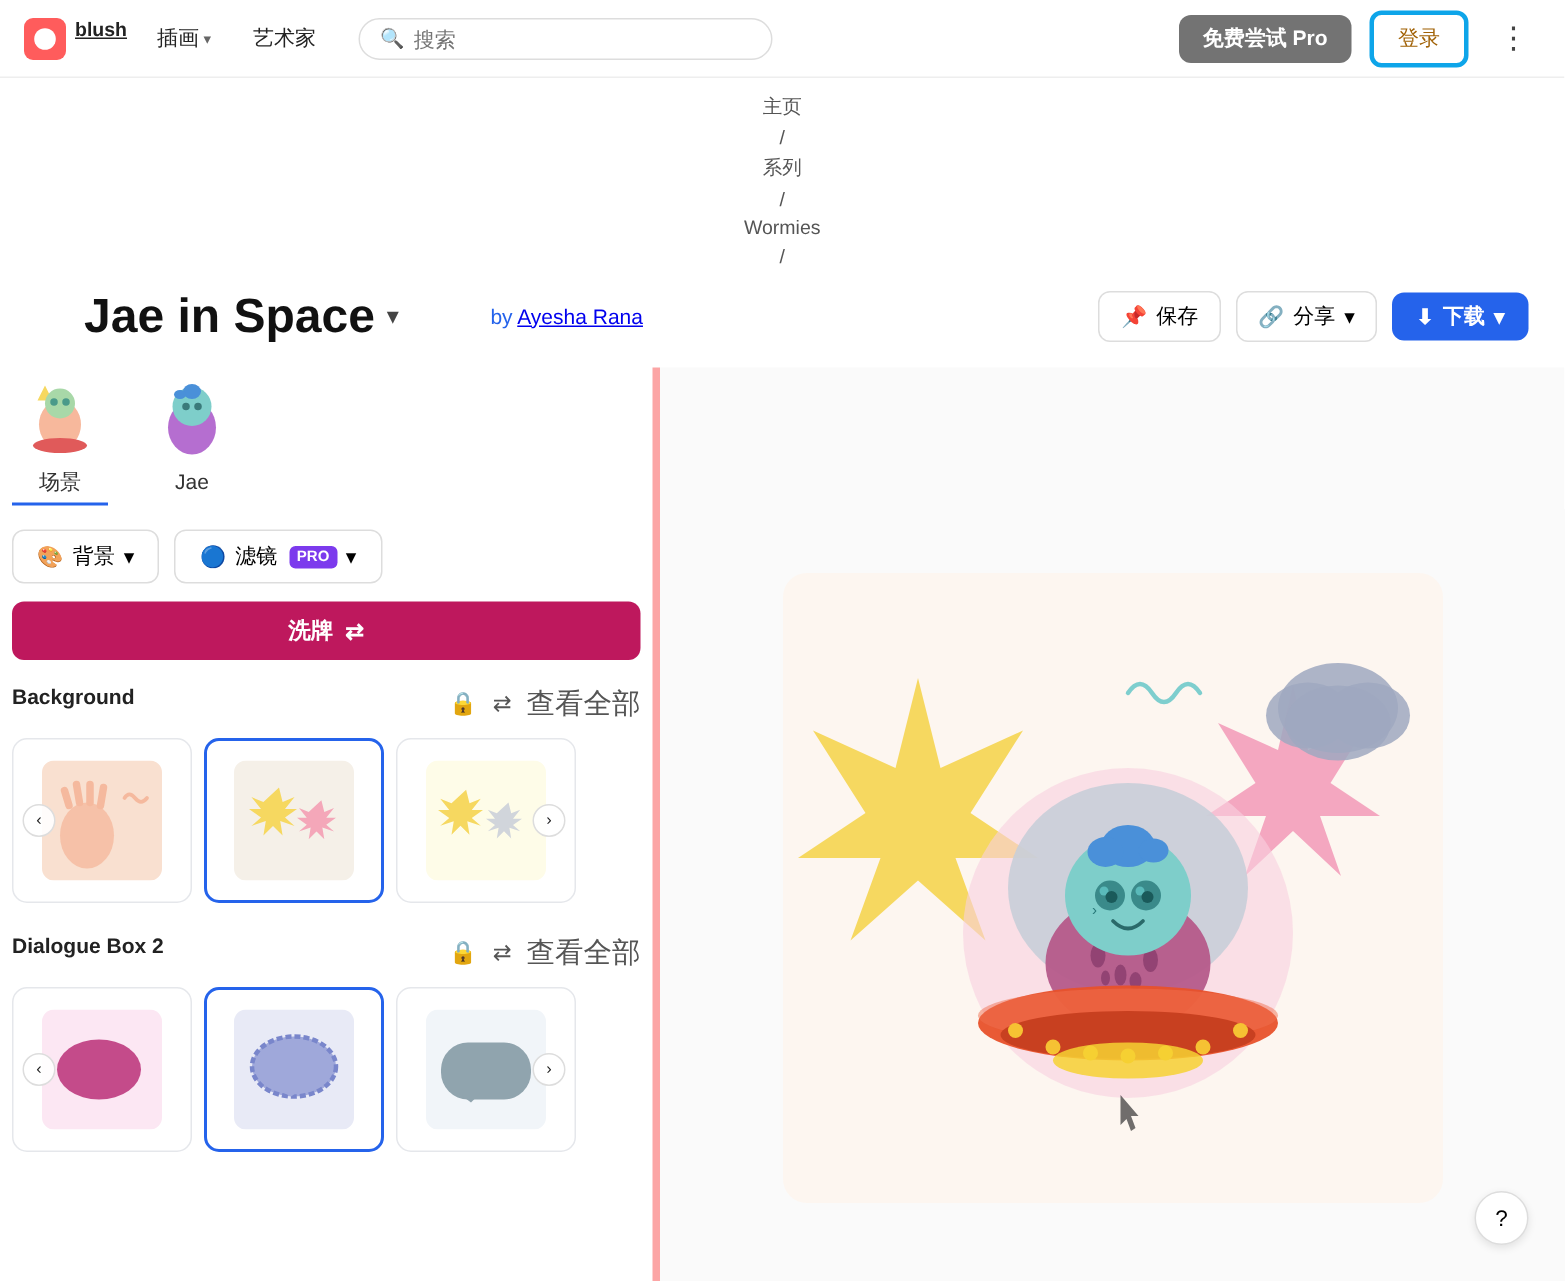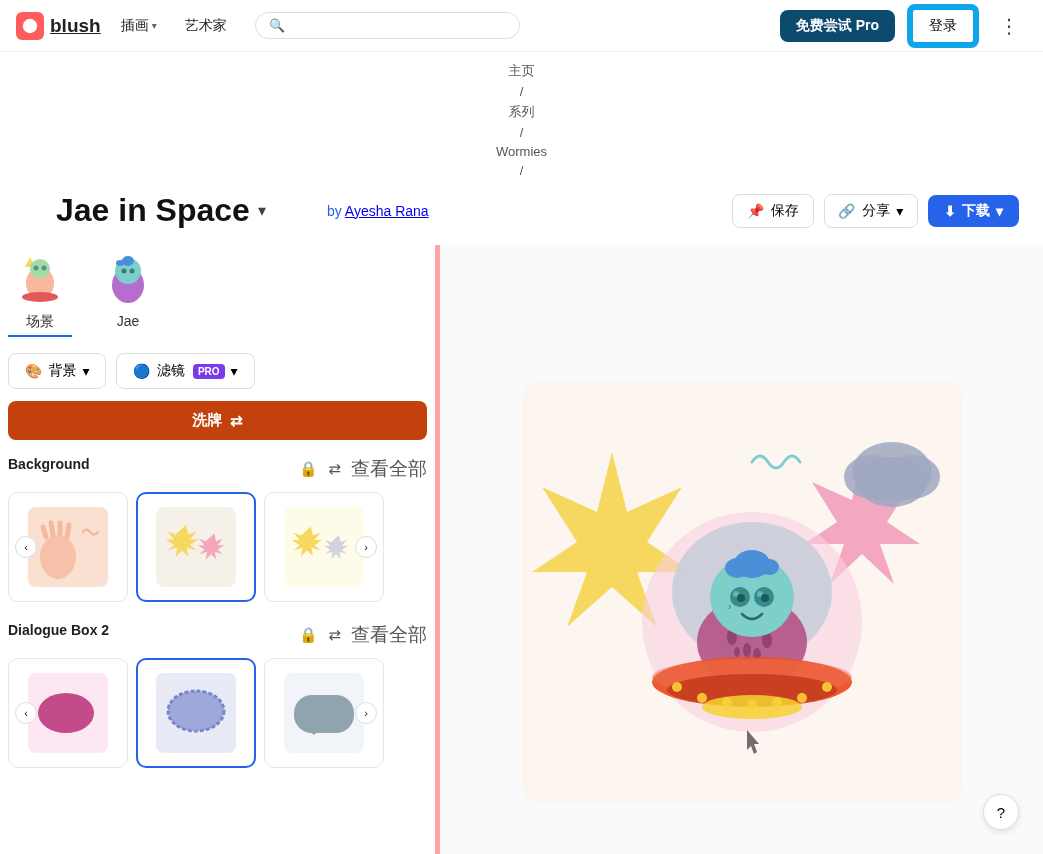--- a/index.html
+++ b/index.html
@@ -3,31 +3,31 @@
   <meta charset="utf-8">
   <style>
     * { box-sizing: border-box; margin: 0; padding: 0; }
     body { font-family: -apple-system, BlinkMacSystemFont, 'Segoe UI', sans-serif; background: #fff; color: #222; overflow-x: hidden; }
 
     
     .navbar {
       display: flex; align-items: center; padding: 0 16px; height: 52px;
       border-bottom: 1px solid #eee; gap: 12px;
     }
-    .navbar-logo { display: flex; align-items: center; gap: 6px; font-weight: 700; font-size: 19px; text-decoration: underline; }
+    .navbar-logo { display: flex; align-items: flex-start; gap: 6px; font-weight: 700; font-size: 13px; text-decoration: underline; }
     .logo-icon { width: 28px; height: 28px; background: #ff5c5c; border-radius: 6px; display: flex; align-items: center; justify-content: center; }
     .logo-icon svg { width: 18px; height: 18px; fill: #fff; }
     .nav-menu-item { display: flex; align-items: center; gap: 3px; font-size: 14px; cursor: pointer; padding: 4px 8px; border-radius: 6px; }
     .nav-chevron { font-size: 10px; color: #666; }
     .search-bar { display: flex; align-items: center; border: 1px solid #ddd; border-radius: 20px; padding: 5px 14px; gap: 6px; flex: 1; max-width: 340px; margin-left: 8px; }
     .search-bar input { border: none; outline: none; font-size: 14px; color: #666; width: 100%; background: transparent; }
     .search-icon-svg { color: #888; font-size: 13px; }
     .navbar-spacer { flex: 1; }
-    .btn-pro { background: #0c4a6e; color: #fff; border: none; border-radius: 8px; padding: 7px 16px; font-size: 14px; font-weight: 600; cursor: pointer; }
-    .btn-login { background: #fff; color: #000000; border: 6px solid #0ea5e9; border-radius: 8px; padding: 7px 16px; font-size: 14px; font-weight: 500; cursor: pointer; }
+    .btn-pro { background: #737373; color: #fff; border: none; border-radius: 8px; padding: 7px 16px; font-size: 14px; font-weight: 600; cursor: pointer; }
+    .btn-login { background: #fff; color: #a16207; border: 3px solid #0ea5e9; border-radius: 8px; padding: 7px 16px; font-size: 14px; font-weight: 500; cursor: pointer; }
     .btn-more { background: none; border: none; font-size: 20px; cursor: pointer; color: #444; padding: 4px 8px; }
 
     
     .breadcrumb { font-size: 13px; color: #555; padding: 10px 24px; display: flex; gap: 4px; align-items: center; flex-direction: column; }
     .breadcrumb a { color: #555; text-decoration: none; }
 
     
     .page-header { display: flex; align-items: center; padding: 4px 24px 16px; gap: 16px; }
     .page-title-area { display: flex; align-items: center; gap: 8px; }
     .page-title { font-size: 32px; font-weight: 800; color: #111; margin-left: 32px; }
@@ -49,21 +49,21 @@
     .char-tabs { display: flex; gap: 24px; margin-bottom: 16px; }
     .char-tab { display: flex; flex-direction: column; align-items: center; gap: 4px; cursor: pointer; padding-bottom: 4px; border-bottom: 2px solid transparent; }
     .char-tab.active { border-bottom: 2px solid #2563eb; }
     .char-img { width: 64px; height: 64px; display: flex; align-items: center; justify-content: center; }
     .char-label { font-size: 14px; color: #333; }
 
     
     .controls { display: flex; gap: 10px; margin-bottom: 12px; }
     .ctrl-btn { display: flex; align-items: center; gap: 6px; border: 1px solid #ddd; border-radius: 8px; padding: 8px 16px; font-size: 14px; cursor: pointer; background: #fff; font-weight: 500; }
     .pro-badge { background: #7c3aed; color: #fff; font-size: 10px; font-weight: 700; padding: 2px 5px; border-radius: 4px; margin-left: 2px; }
-    .shuffle-btn { display: flex; align-items: center; justify-content: center; gap: 8px; background: #c2410c; color: #fff; border: none; border-radius: 8px; padding: 10px; font-size: 15px; font-weight: 600; cursor: pointer; width: 100%; margin-bottom: 16px; }
+    .shuffle-btn { display: flex; align-items: center; justify-content: center; gap: 8px; background: #be185d; color: #fff; border: none; border-radius: 8px; padding: 10px; font-size: 15px; font-weight: 600; cursor: pointer; width: 100%; margin-bottom: 16px; }
 
     
     .section-header { display: flex; align-items: flex-start; margin-bottom: 10px; }
     .section-title { font-size: 14px; font-weight: 600; flex: 1; }
     .section-actions { display: flex; align-items: center; gap: 10px; }
     .section-icon-btn { background: none; border: none; cursor: pointer; color: #555; font-size: 15px; }
     .view-all { font-size: 19px; color: #555; cursor: pointer; }
 
     
     .cards-grid { display: flex; gap: 8px; margin-bottom: 20px; }
@@ -99,20 +99,21 @@
   <div class="nav-menu-item">
     <span>插画</span>
     <span class="nav-chevron">▾</span>
   </div>
   <div class="nav-menu-item">
     <span>艺术家</span>
   </div>
 
   <div class="search-bar">
     <span class="search-icon-svg">🔍</span>
+    <input type="text" placeholder="搜索" style="">
   </div>
 
   <div class="navbar-spacer"></div>
 
   <button class="btn-pro">免费尝试 Pro</button>
   <button class="btn-login">登录</button>
   <button class="btn-more">⋮</button>
 </nav>
 
 <div class="breadcrumb">

